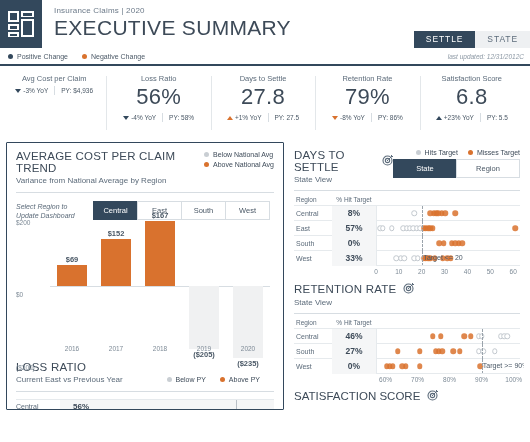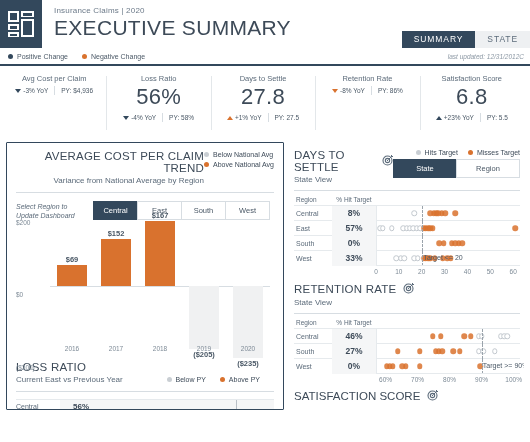--- a/index.html
+++ b/index.html
@@ -59,21 +59,21 @@
   .tri.down.neg { border-top-color:#d9722e;}
   .tri.up.neg   { border-bottom-color:#d9722e;}
   .kpi-py { white-space:nowrap; }
 
   
   .body { display:flex; padding:4px 6px 0 6px; height:272px; }
   .col-left { width:278px; border:1.5px solid #33485c; border-radius:1px; padding:7px 9px 0 9px; position:relative; overflow:hidden;}
   .col-right { flex:1; padding:7px 4px 0 10px; overflow:hidden; position:relative;}
 
   .panel-head { display:flex; align-items:flex-start; }
-  .panel-titles { flex:1;text-align:right; }
+  .panel-titles { flex:1; }
   .panel-title { font-size:11.5px; font-weight:400; color:#3d4a58; letter-spacing:.2px; }
   .panel-sub { font-size:8px; color:#5c6b7a; margin-top:2px; }
   .panel-legend { display:flex; flex-direction:column; align-items:flex-start; padding-top:1px; }
   .panel-legend .lg-item { margin:0 0 3px 0; font-size:7px; }
   .dot.grey { background:#c9ced3; }
   .dot.orange { background:#d9722e; }
   .hr { height:1px; background:#d7dde2; margin:7px 0 0 0; }
 
   .region-row { display:flex; align-items:center; margin-top:8px; }
   .region-hint { font-size:7px; font-style:italic; color:#5c6b7a; line-height:9px; width:78px; }
@@ -152,21 +152,21 @@
           <i class="lg4b"></i>
         <i class="lg5"></i>
           <i class="lg5b"></i>
       </div>
     </div>
     <div class="title-wrap">
       <div class="sub-title">Insurance Claims | 2020</div>
       <div class="main-title">EXECUTIVE SUMMARY</div>
     </div>
     <div class="tabs">
-      <div class="tab active">SUMMARY</div>
+      <div class="tab active">SETTLE</div>
       <div class="tab">STATE</div>
     </div>
   </div>
 
   <div class="legendbar">
     <div class="lg-item">
       <span class="dot pos"></span>
       <span>Positive Change</span>
     </div>
     <div class="lg-item">
@@ -207,20 +207,21 @@
         <span class="kpi-delta">
           <i class="tri up neg"></i>
           <span>+1% YoY</span>
         </span>
         <span class="kpi-sep"></span>
         <span class="kpi-py">PY: 27.5</span>
       </div>
     </div>
     <div class="kpi">
       <div class="kpi-label">Retention Rate</div>
+      <div class="kpi-value">79%</div>
       <div class="kpi-foot">
         <span class="kpi-delta">
           <i class="tri down neg"></i>
           <span>-8% YoY</span>
         </span>
         <span class="kpi-sep"></span>
         <span class="kpi-py">PY: 86%</span>
       </div>
     </div>
     <div class="kpi">

